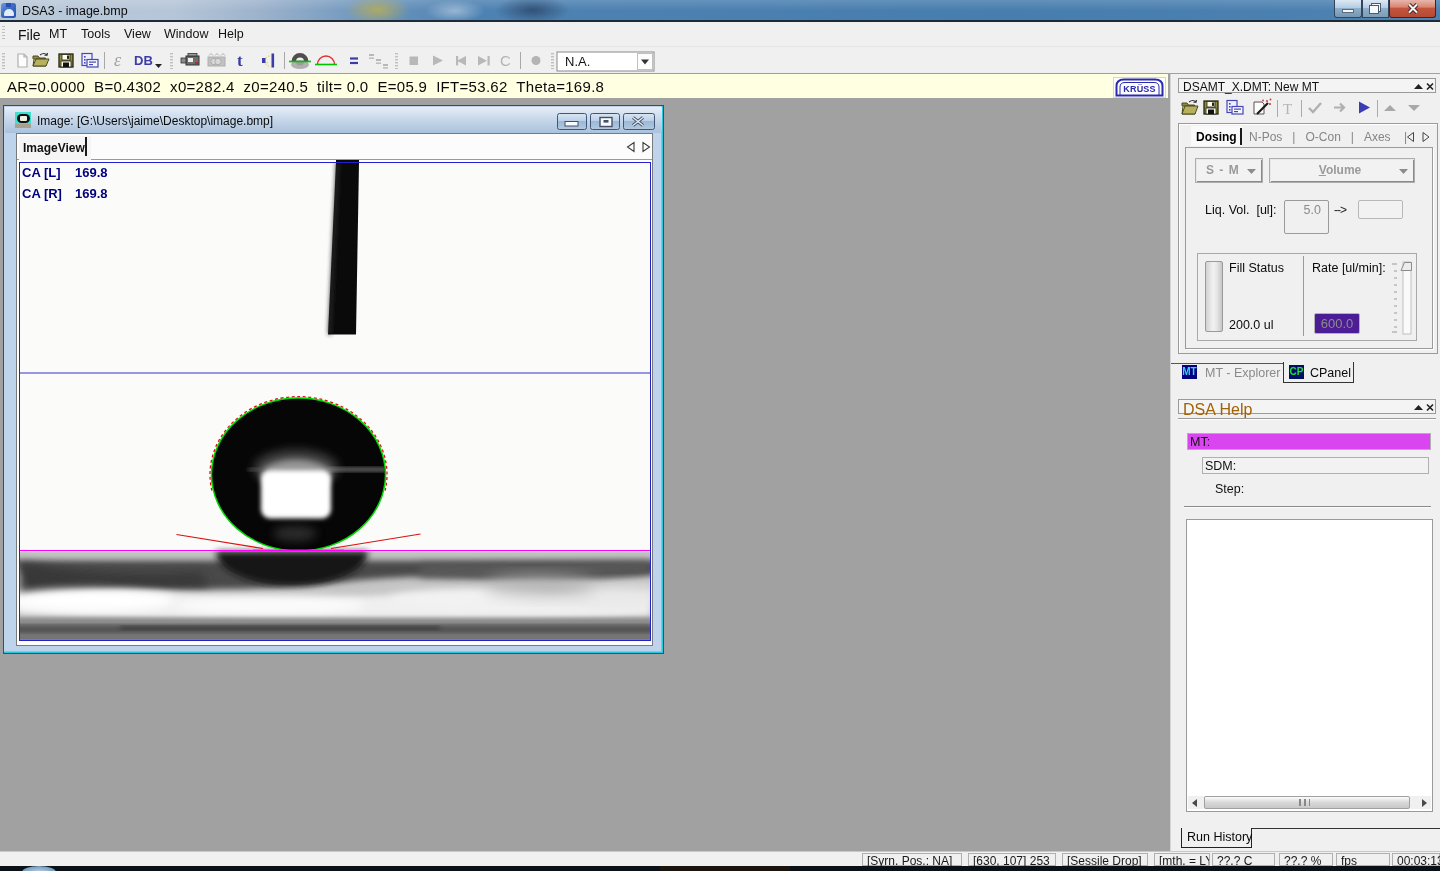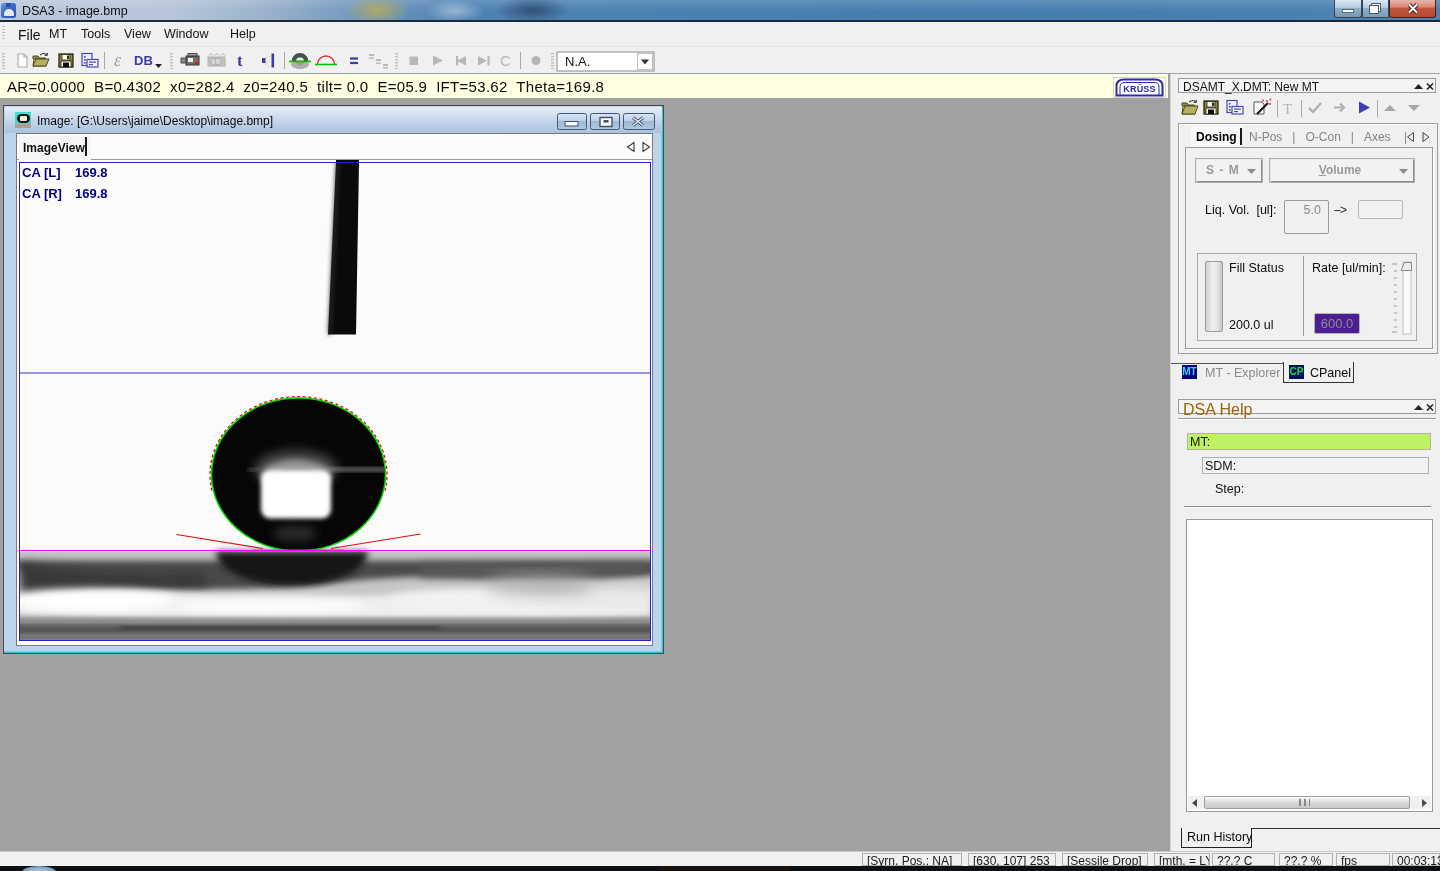--- a/index.html
+++ b/index.html
@@ -35,21 +35,21 @@
 </div>
 <div class="abs" style="left:0;top:20px;width:1440px;height:2px;background:#1d2a38;"></div>
 
 <div class="abs" id="menubar" style="left:0;top:22px;width:1440px;height:24px;background:#f0f0f0;">
   <div class="abs" style="left:2px;top:4px;width:3px;height:15px;background:repeating-linear-gradient(#c0c0c0 0 1px,#f0f0f0 1px 3px);"></div>
   <div class="abs" style="top:5px;left:18px;font-size:14px;color:#111;">File</div>
   <div class="abs" style="top:5px;left:49px;font-size:12.5px;color:#111;">MT</div>
   <div class="abs" style="top:5px;left:81px;font-size:12.5px;color:#111;">Tools</div>
   <div class="abs" style="top:5px;left:124px;font-size:12.5px;color:#111;">View</div>
   <div class="abs" style="top:5px;left:164px;font-size:12.5px;color:#111;">Window</div>
-  <div class="abs" style="top:5px;left:230px;font-size:12.5px;color:#111;">Help</div>
+  <div class="abs" style="top:5px;left:218px;font-size:12.5px;color:#111;">Help</div>
 </div>
 
 <div class="abs" id="toolbar" style="left:0;top:46px;width:1440px;height:27px;background:#f0f0f0;border-top:1px solid #e5e5e5;">
   <svg width="1440" height="27" viewBox="0 0 1440 27">
 
     <g fill="#bdbdbd">
       <rect x="2" y="5" width="3" height="17" fill="url(#gripp)"></rect>
       <rect x="170" y="5" width="3" height="17" fill="url(#gripp)"></rect>
       <rect x="395" y="5" width="3" height="17" fill="url(#gripp)"></rect>
       <rect x="551" y="5" width="3" height="17" fill="url(#gripp)"></rect>
@@ -443,21 +443,21 @@
   <div class="abs" style="left:139px;top:292px;font-size:12.5px;color:#0a0a0a;">CPanel</div>
 
   <div class="abs" style="left:7px;top:325px;width:258px;height:15px;background:#f4f4f4;border:1px solid #9a9a9a;">
     <div class="abs" style="left:4px;top:1px;font-size:16px;color:#a16207;">DSA Help</div>
     <svg class="abs" style="left:234px;top:3px;" width="22" height="9" viewBox="0 0 22 9">
       <path d="M1 7 l4.5 -5 l4.5 5 z" fill="#222"></path>
       <path d="M14 1.5 l6 6 m0 -6 l-6 6" stroke="#222" stroke-width="1.6"></path>
     </svg>
   </div>
   <div class="abs" style="left:7px;top:344px;width:258px;height:2px;background:#9a9a9a;border-bottom:1px solid #fdfdfd;"></div>
-  <div class="abs" style="left:16px;top:359px;width:244px;height:17px;background:#bef264;border:1px solid #b0b0b0;">
+  <div class="abs" style="left:16px;top:359px;width:244px;height:17px;background:#d946ef;border:1px solid #b0b0b0;">
     <div class="abs" style="left:2px;top:1px;font-size:12.5px;color:#111;">MT:</div>
   </div>
   <div class="abs" style="left:31px;top:383px;width:227px;height:17px;background:#f2f2f2;border:1px solid #b0b0b0;">
     <div class="abs" style="left:2px;top:1px;font-size:12.5px;color:#111;">SDM:</div>
   </div>
   <div class="abs" style="left:44px;top:408px;font-size:12.5px;color:#111;">Step:</div>
   <div class="abs" style="left:13px;top:432px;width:247px;height:2px;background:#8a8a8a;border-bottom:1px solid #fdfdfd;"></div>
 
   <div class="abs" style="left:15px;top:445px;width:247px;height:293px;background:#ffffff;border:1px solid #9a9a9a;">
 

